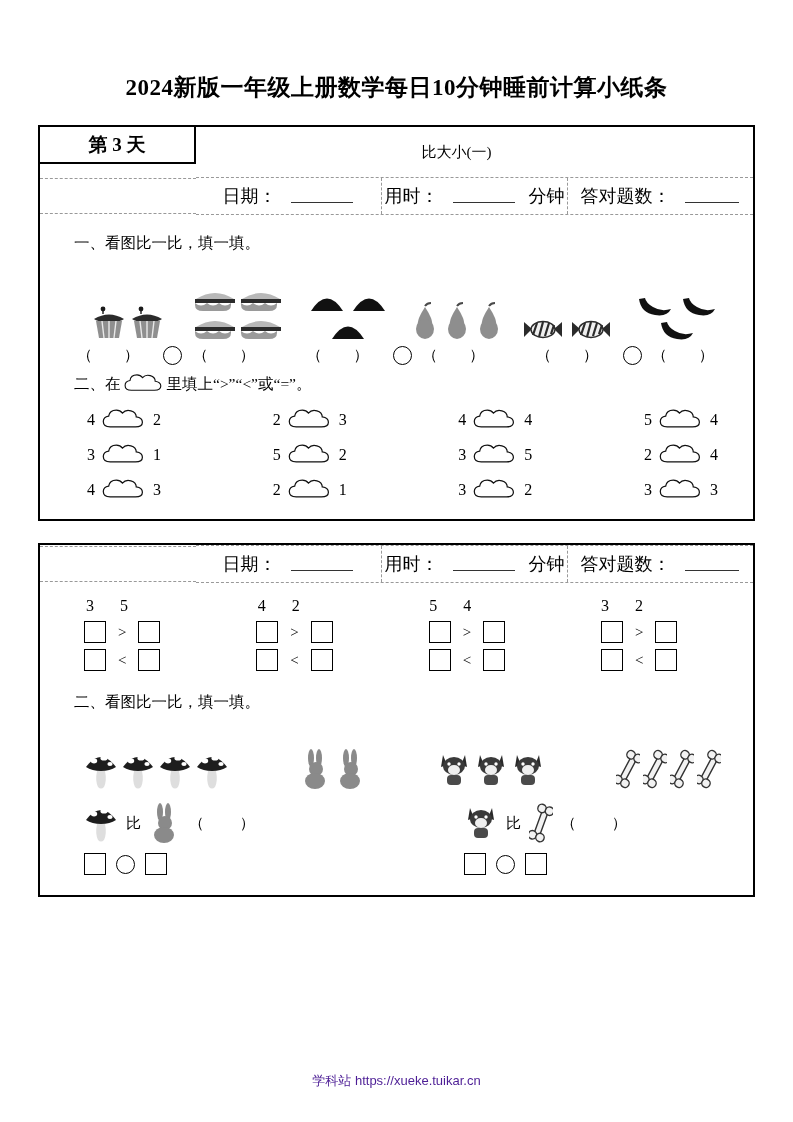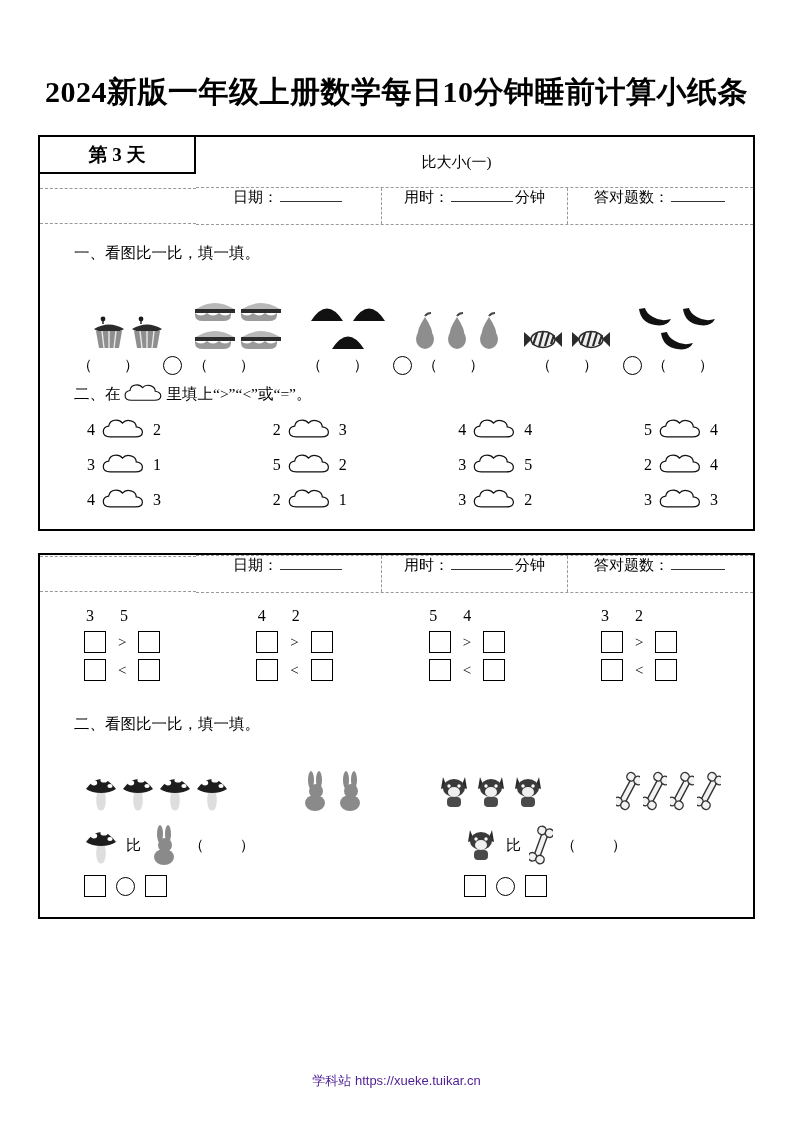--- a/index.html
+++ b/index.html
@@ -18,21 +18,21 @@
   .page {
     width: 793px;
     height: 1122px;
     box-sizing: border-box;
     padding: 60px 38px 0 38px;
     position: relative;
   }
   .doc-title {
     text-align: center;
     font-weight: bold;
-    font-size: 30px;
+    font-size: 23px;
     letter-spacing: 0.5px;
     margin: 12px 0 22px 0;
     font-family: "Liberation Serif", "DejaVu Serif", serif;
   }
 
   
   .card {
     border: 2px solid #000;
     position: relative;
     margin-bottom: 22px;
@@ -72,23 +72,25 @@
     border-top: 1px dashed #999;
     border-bottom: 1px dashed #999;
     height: 36px;
     align-items: stretch;
     margin-left: 156px;
     position: relative;
   }
   .meta-cell {
     flex: 1;
     display: flex;
+    align-items: center;
     justify-content: center;
-    font-size: 15px;
+    font-size: 18px;
     position: relative;
+    gap: 12px;
   }
   .meta-cell + .meta-cell { border-left: 1px dashed #999; }
   .meta-dash-left {
     position: absolute;
     left: -156px;
     top: 0;
     width: 156px;
     height: 100%;
     border-top: 1px dashed #999;
     border-bottom: 1px dashed #999;
@@ -586,21 +588,21 @@
           <span class="op">&lt;</span>
           <span class="sqbox"></span>
         </div>
         <div class="boxgroup">
           <span class="sqbox"></span>
           <span class="op">&lt;</span>
           <span class="sqbox"></span>
         </div>
       </div>
 
-      <div class="q-title" style="margin-top:33px;">二、看图比一比，填一填。</div>
+      <div class="q-title" style="margin-top:21px;">二、看图比一比，填一填。</div>
 
       <div class="animal-row">
         <div class="animal-group">
           <svg width="34" height="42" viewBox="0 0 34 42">
             <path d="M2 18 Q17 -2 32 18 Q26 22 17 22 Q8 22 2 18Z" fill="#1d1d1d"></path>
             <ellipse cx="10" cy="12" rx="3.2" ry="2.4" fill="#fff"></ellipse>
             <ellipse cx="20" cy="9" rx="3.6" ry="2.6" fill="#fff"></ellipse>
             <ellipse cx="26" cy="15" rx="2.6" ry="2" fill="#fff"></ellipse>
             <path d="M13 22 q-2 10 1 16 q3 3 6 0 q3 -6 1 -16Z" fill="#dedede"></path>
           </svg>

